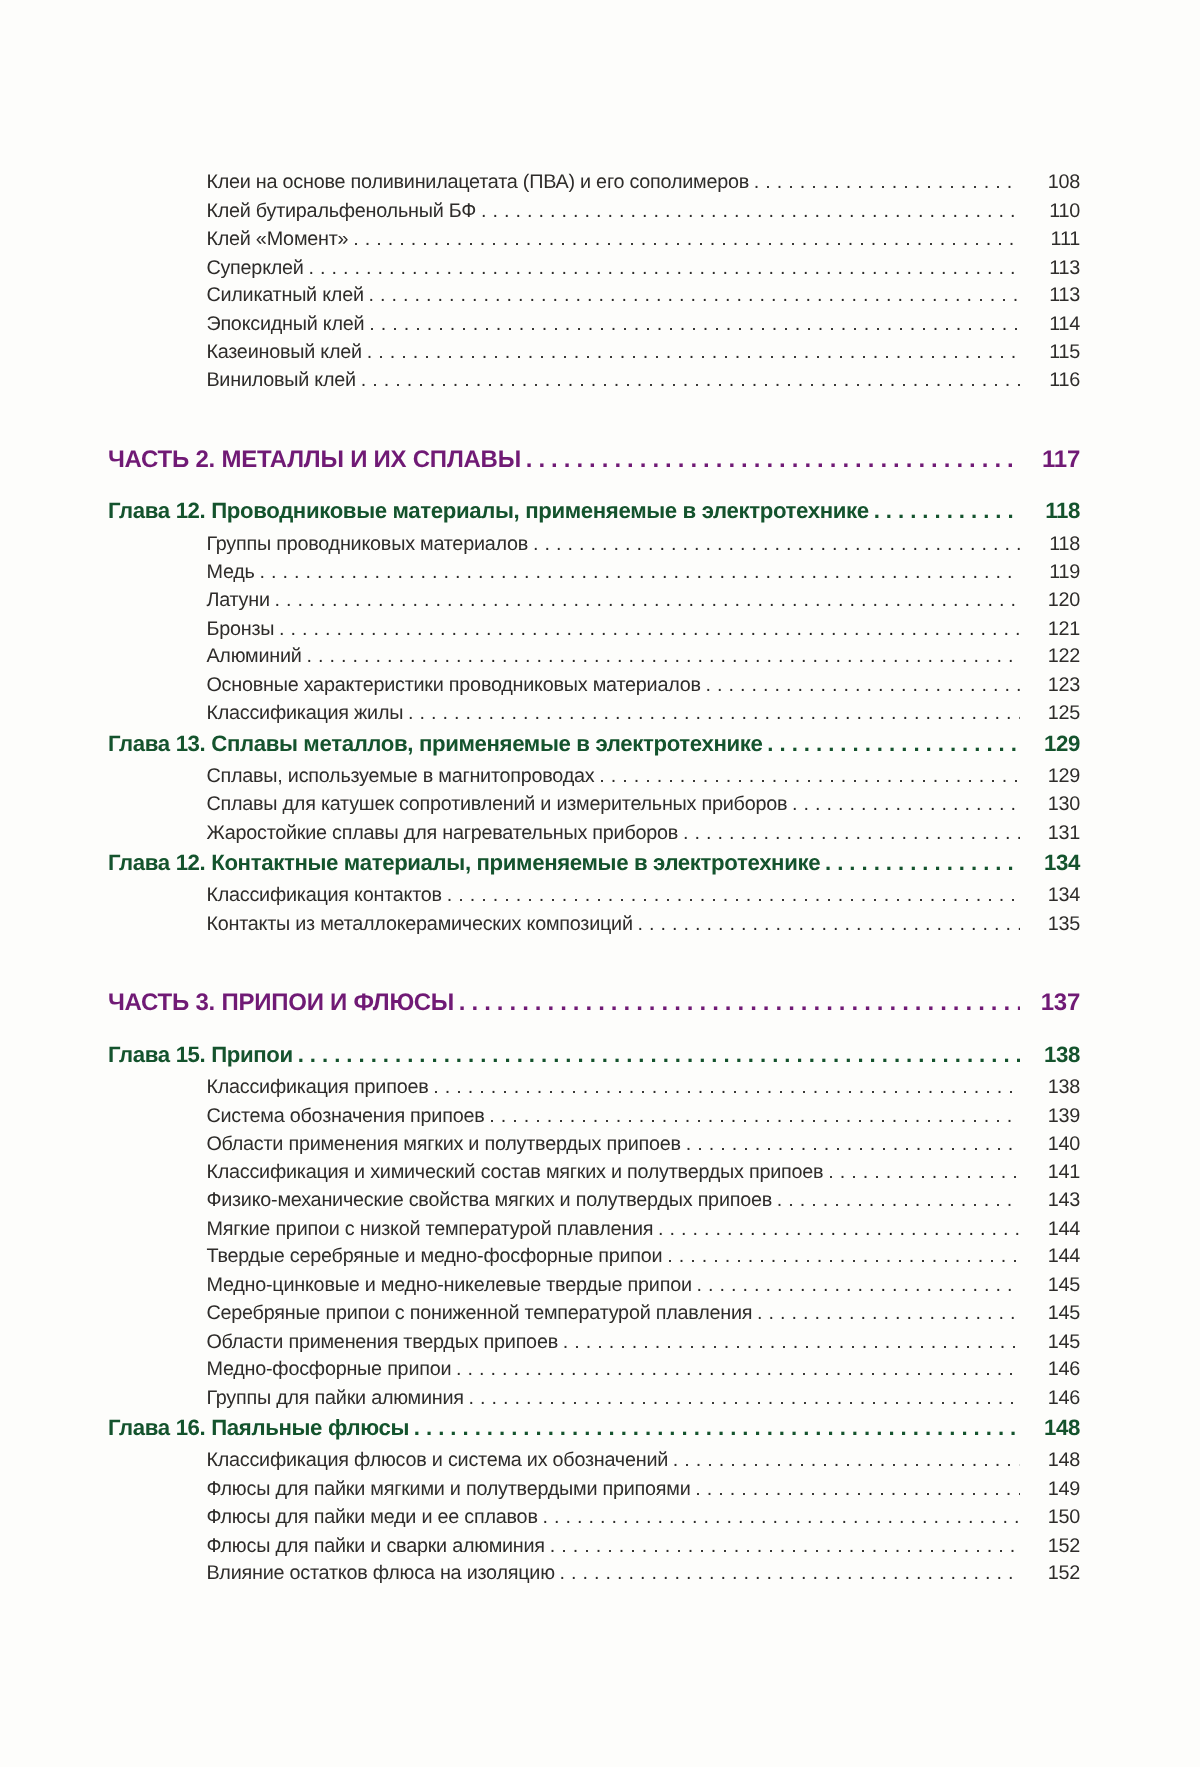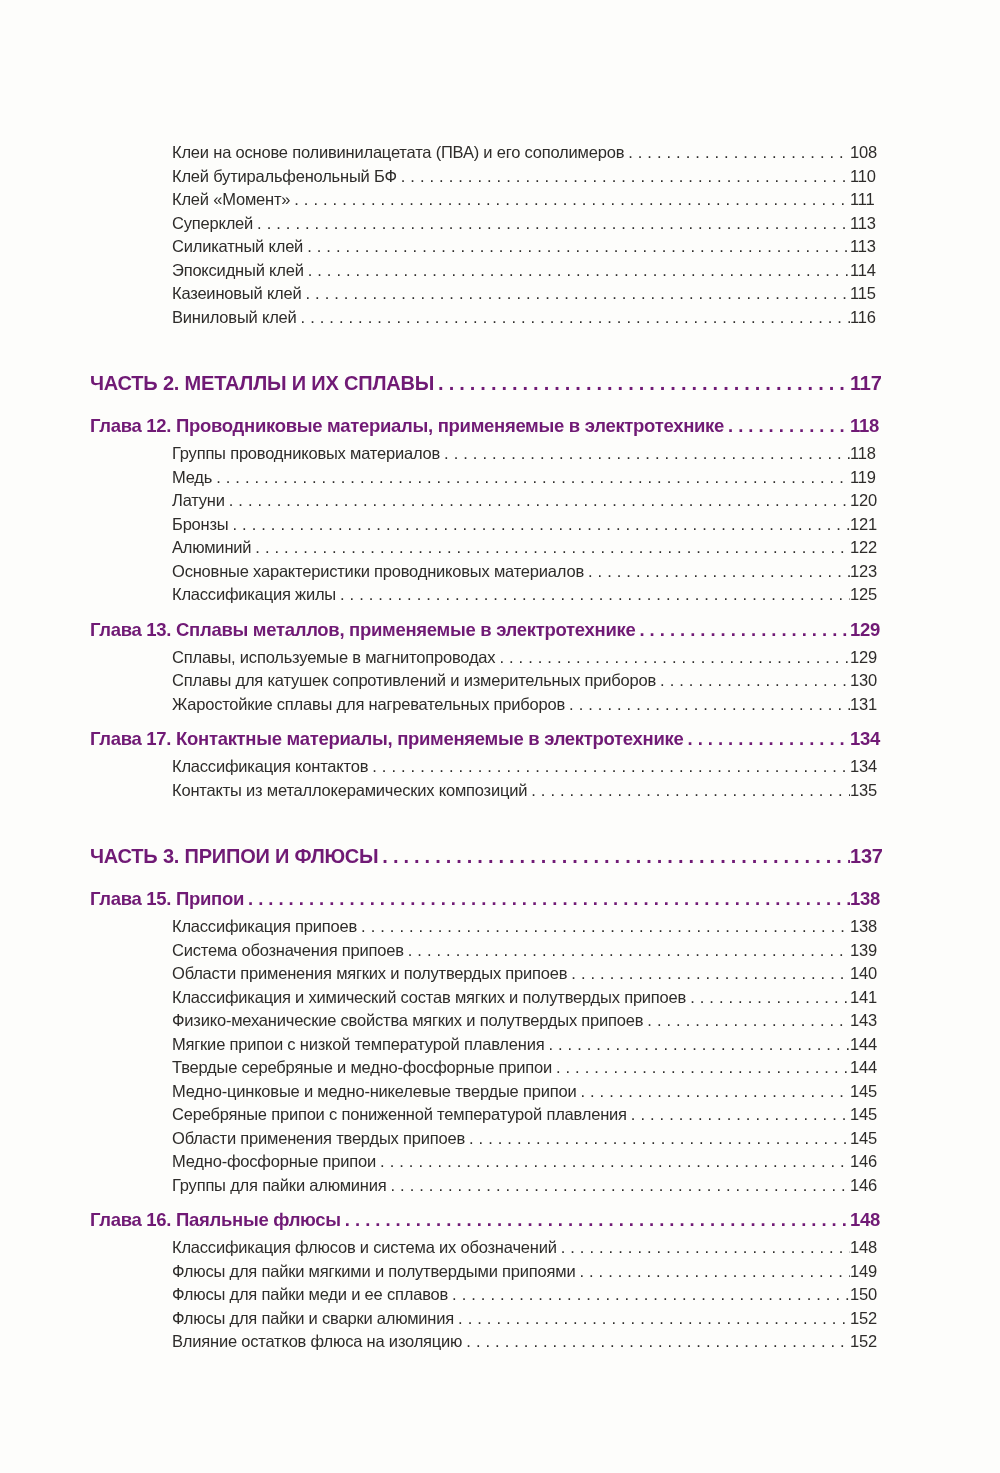--- a/index.html
+++ b/index.html
@@ -38,31 +38,31 @@
     min-width: 0;
     overflow: hidden;
     white-space: nowrap;
     letter-spacing: 5px;
     padding-left: 4px;
     padding-right: 2px;
   }
   .row .pagenum {
     flex: 0 0 auto;
     min-width: 50px;
+    text-align: right;
   }
   .row.item {
     margin-left: 82px;
   }
   .row.chapter {
     font-weight: bold;
     font-size: 18.5px;
     line-height: 26px;
-    margin-top: 10px;
     margin-bottom: 3px;
-    color: #701a75;
+    color: #14532d;
     letter-spacing: -0.3px;
   }
   .row.part {
     font-weight: bold;
     font-size: 20px;
     line-height: 27px;
     margin-top: 41px;
     margin-bottom: 16px;
     color: #701a75;
     letter-spacing: -0.2px;
@@ -172,21 +172,21 @@
     <span class="label">Сплавы для катушек сопротивлений и измерительных приборов</span>
     <span class="dots" aria-hidden="true">............................................................................................................................................</span>
     <span class="pagenum">130</span>
   </div>
       <div class="row item">
     <span class="label">Жаростойкие сплавы для нагревательных приборов</span>
     <span class="dots" aria-hidden="true">............................................................................................................................................</span>
     <span class="pagenum">131</span>
   </div>
       <div class="row chapter">
-    <span class="label">Глава 17. Контактные материалы, применяемые в электротехнике</span>
+    <span class="label">Глава 12. Контактные материалы, применяемые в электротехнике</span>
     <span class="dots" aria-hidden="true">............................................................................................................................................</span>
     <span class="pagenum">134</span>
   </div>
       <div class="row item">
     <span class="label">Классификация контактов</span>
     <span class="dots" aria-hidden="true">............................................................................................................................................</span>
     <span class="pagenum">134</span>
   </div>
       <div class="row item">
     <span class="label">Контакты из металлокерамических композиций</span>

